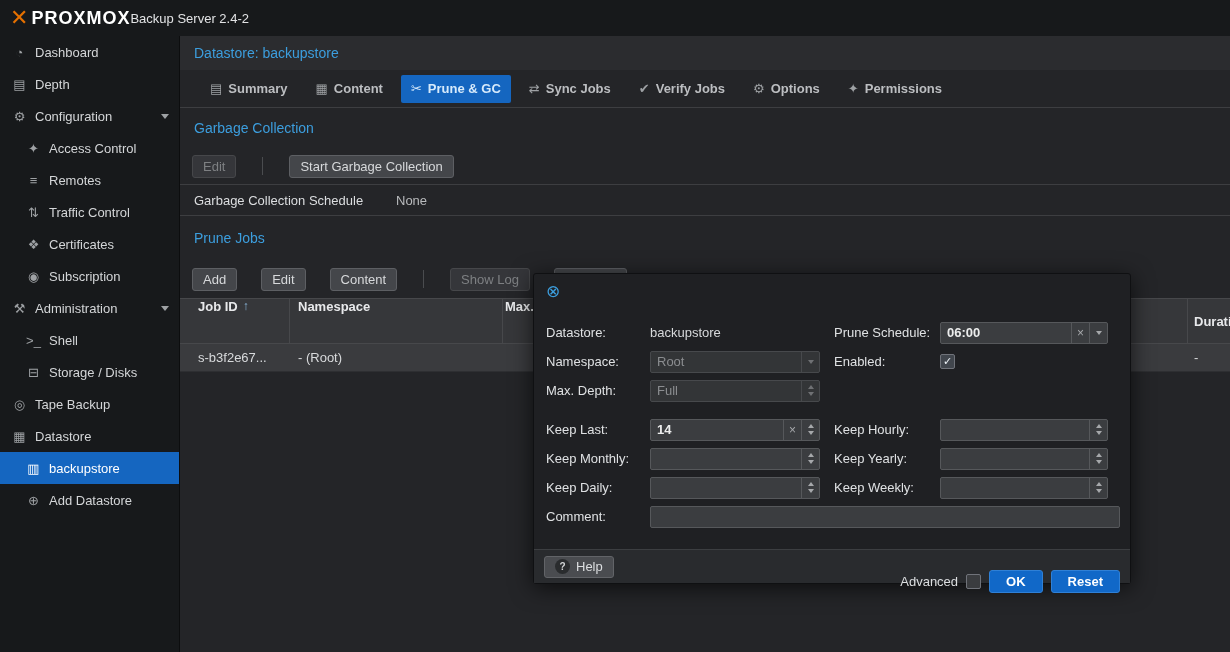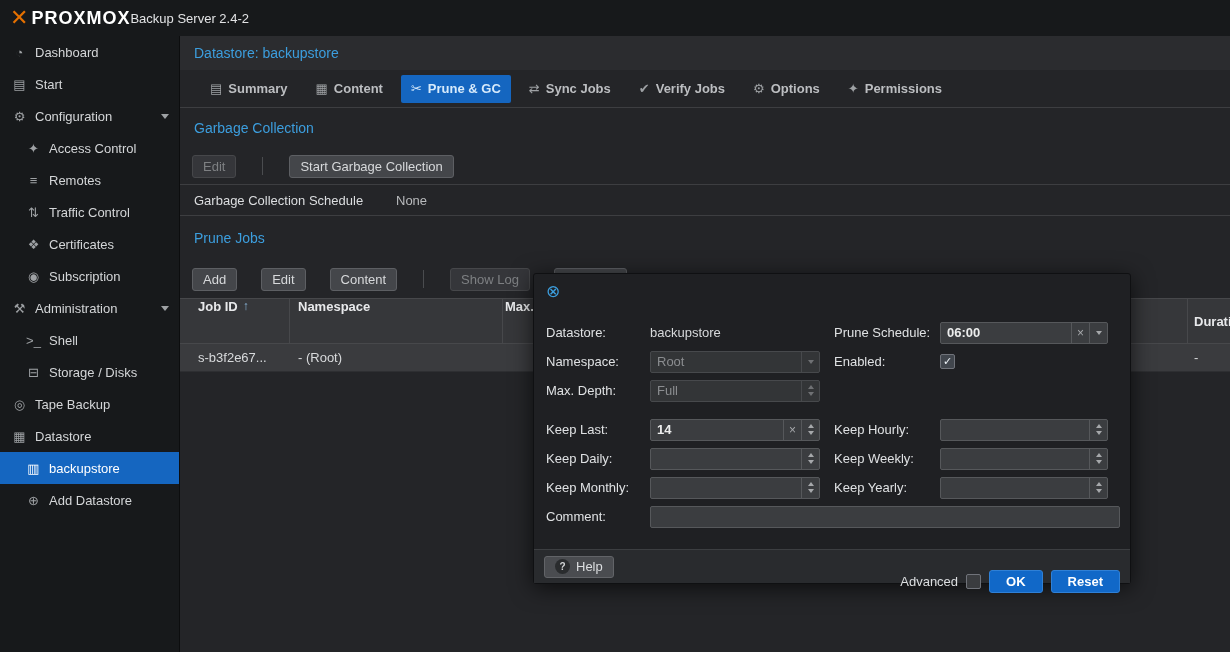--- a/index.html
+++ b/index.html
@@ -131,21 +131,21 @@
   <span class="subtitle">Backup Server 2.4-2</span>
 </div>
 
 <div class="sidebar">
   <div class="side-item">
     <span class="ico">◔</span>
     <span>Dashboard</span>
   </div>
   <div class="side-item">
     <span class="ico">▤</span>
-    <span>Start</span>
+    <span>Depth</span>
   </div>
   <div class="side-item">
     <span class="ico">⚙</span>
     <span>Configuration</span>
     <span class="caret">
         <span class="tri d5"></span>
       </span>
   </div>
   <div class="side-item lvl1">
     <span class="ico">✦</span>
@@ -340,48 +340,48 @@
       <span class="field r pad1">
         <input type="text" style="">
         <span class="trig end spin">
             <span class="tri u3"></span>
             <span class="tri d3"></span>
           </span>
       </span>
     </div>
 
     <div class="frow">
+      <span class="flabel">Keep Monthly:</span>
+      <span class="field pad1">
+        <input type="text" style="">
+        <span class="trig end spin">
+            <span class="tri u3"></span>
+            <span class="tri d3"></span>
+          </span>
+      </span>
+      <span class="flabel r">Keep Yearly:</span>
+      <span class="field r pad1">
+        <input type="text" style="">
+        <span class="trig end spin">
+            <span class="tri u3"></span>
+            <span class="tri d3"></span>
+          </span>
+      </span>
+    </div>
+
+    <div class="frow">
       <span class="flabel">Keep Daily:</span>
       <span class="field pad1">
         <input type="text" style="">
         <span class="trig end spin">
             <span class="tri u3"></span>
             <span class="tri d3"></span>
           </span>
       </span>
       <span class="flabel r">Keep Weekly:</span>
-      <span class="field r pad1">
-        <input type="text" style="">
-        <span class="trig end spin">
-            <span class="tri u3"></span>
-            <span class="tri d3"></span>
-          </span>
-      </span>
-    </div>
-
-    <div class="frow">
-      <span class="flabel">Keep Monthly:</span>
-      <span class="field pad1">
-        <input type="text" style="">
-        <span class="trig end spin">
-            <span class="tri u3"></span>
-            <span class="tri d3"></span>
-          </span>
-      </span>
-      <span class="flabel r">Keep Yearly:</span>
       <span class="field r pad1">
         <input type="text" style="">
         <span class="trig end spin">
             <span class="tri u3"></span>
             <span class="tri d3"></span>
           </span>
       </span>
     </div>
 
     <div class="frow">

